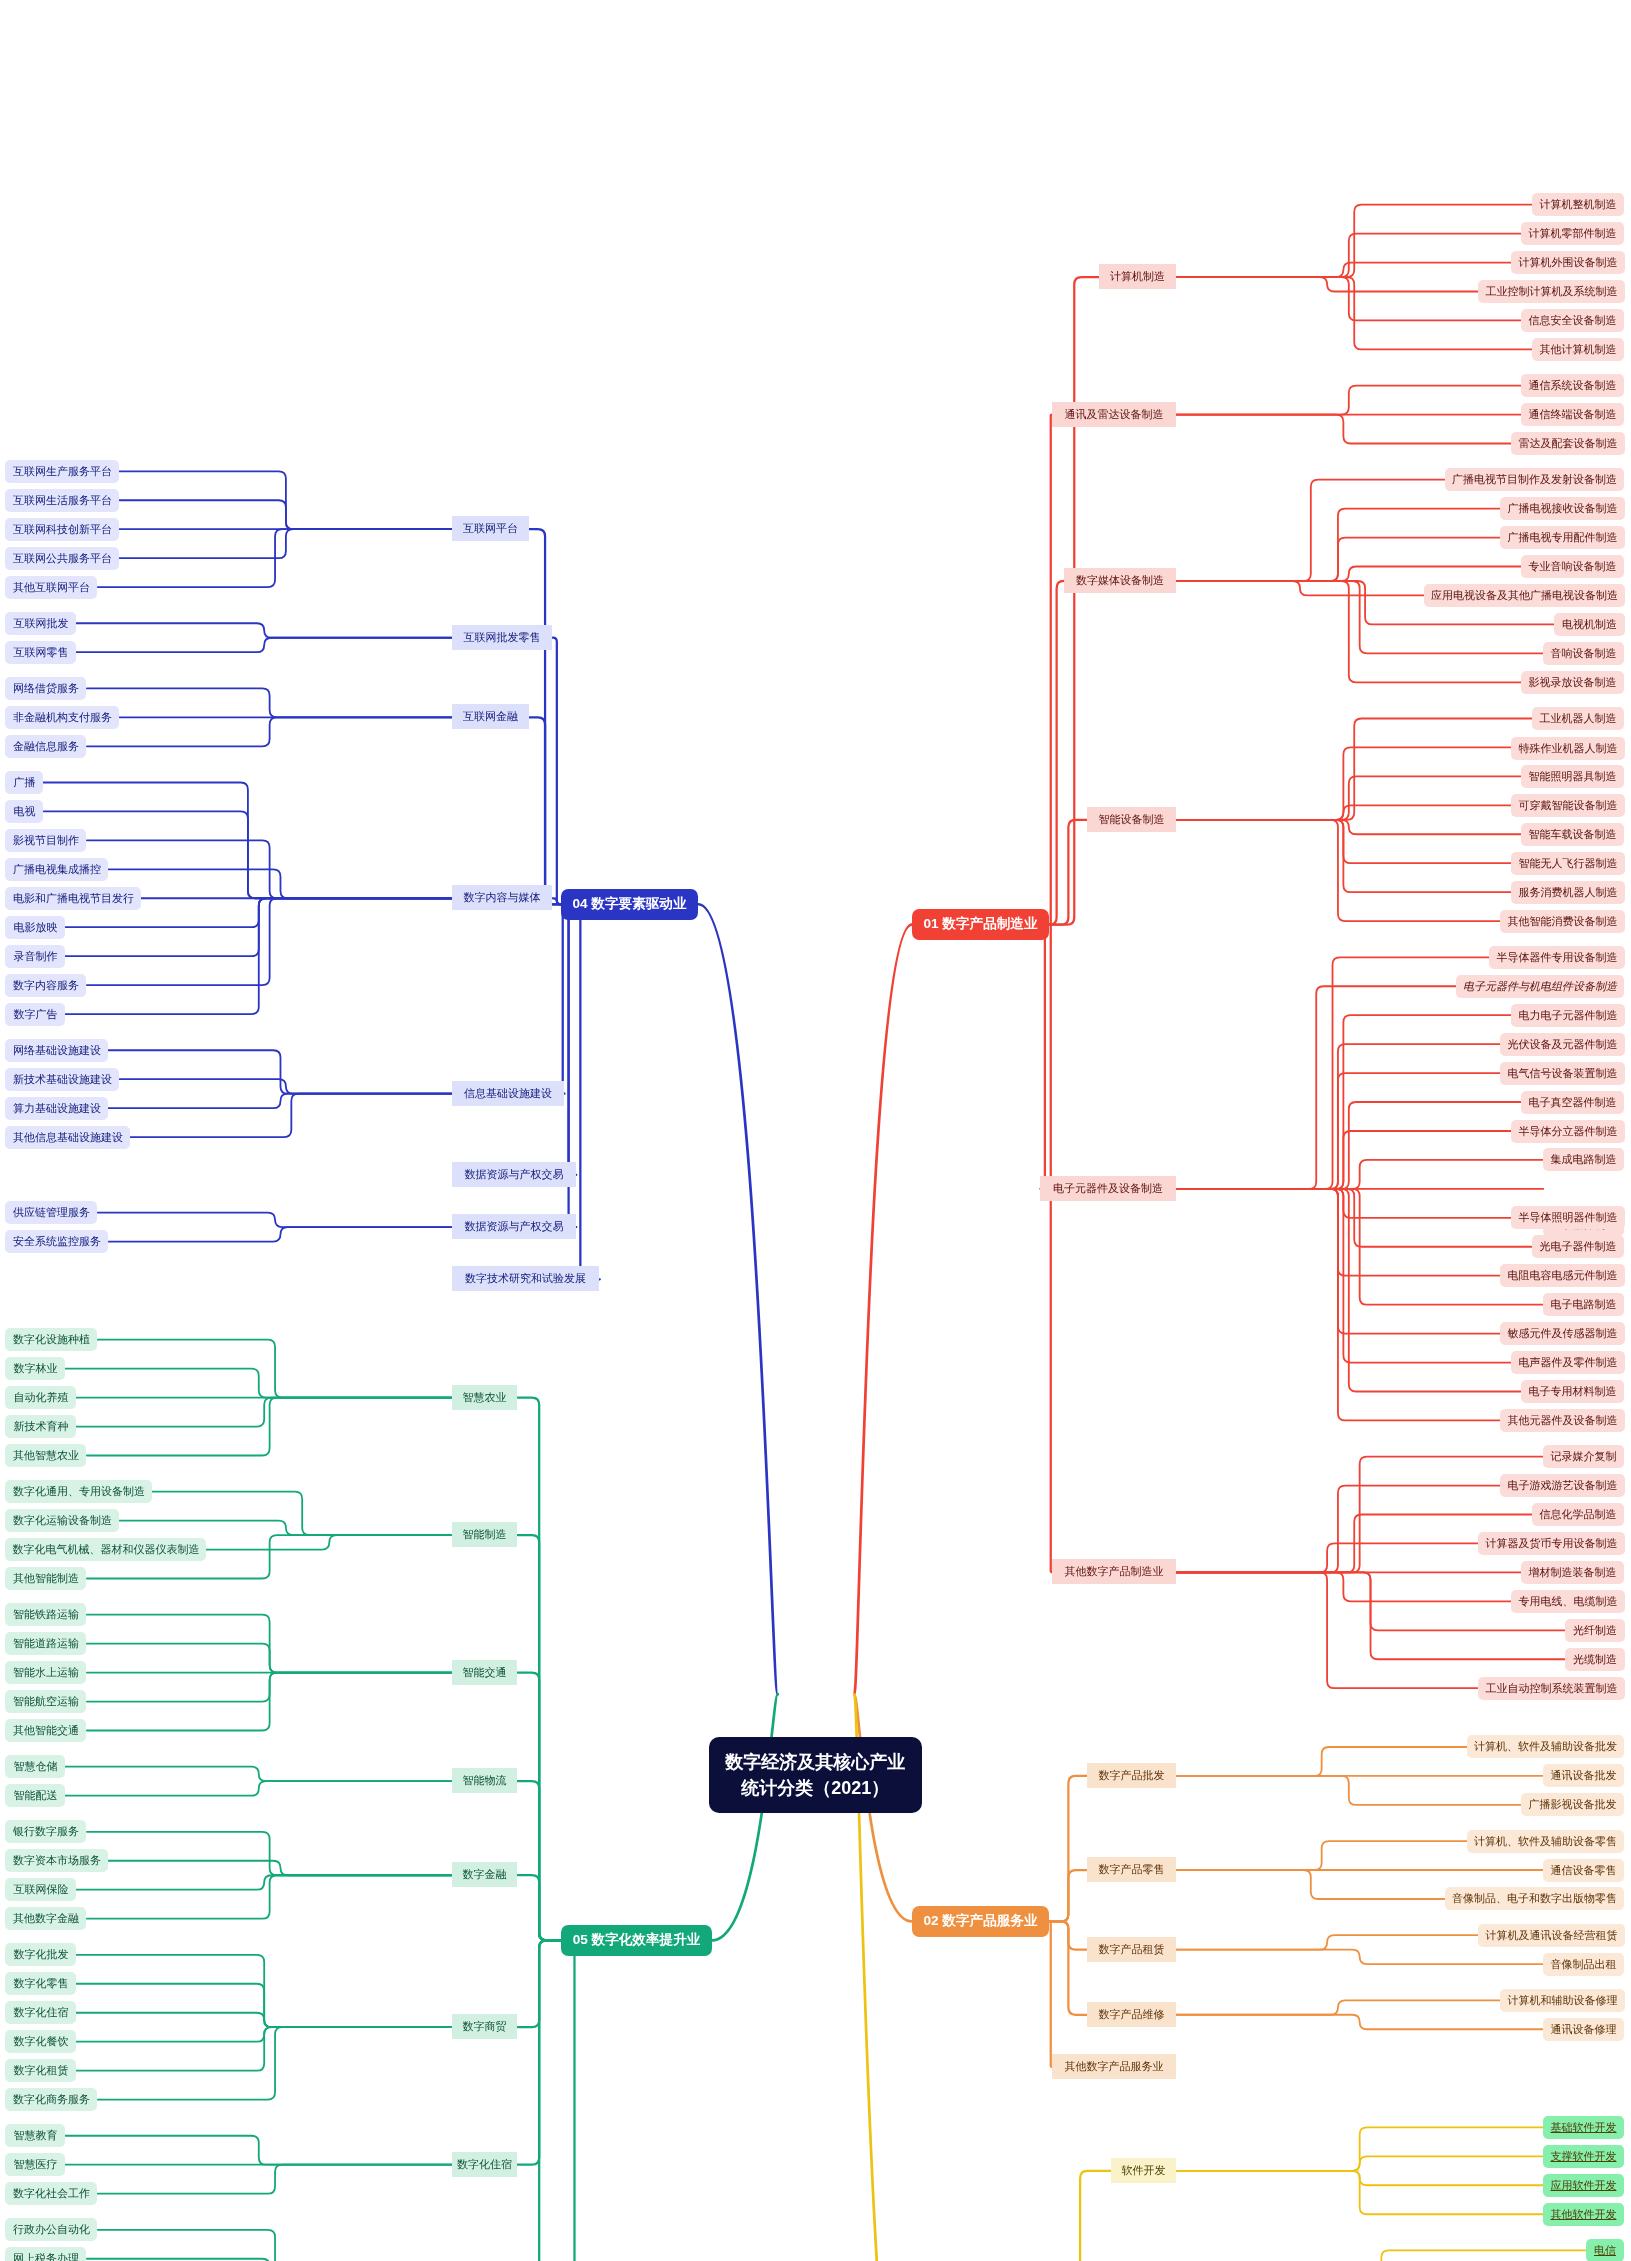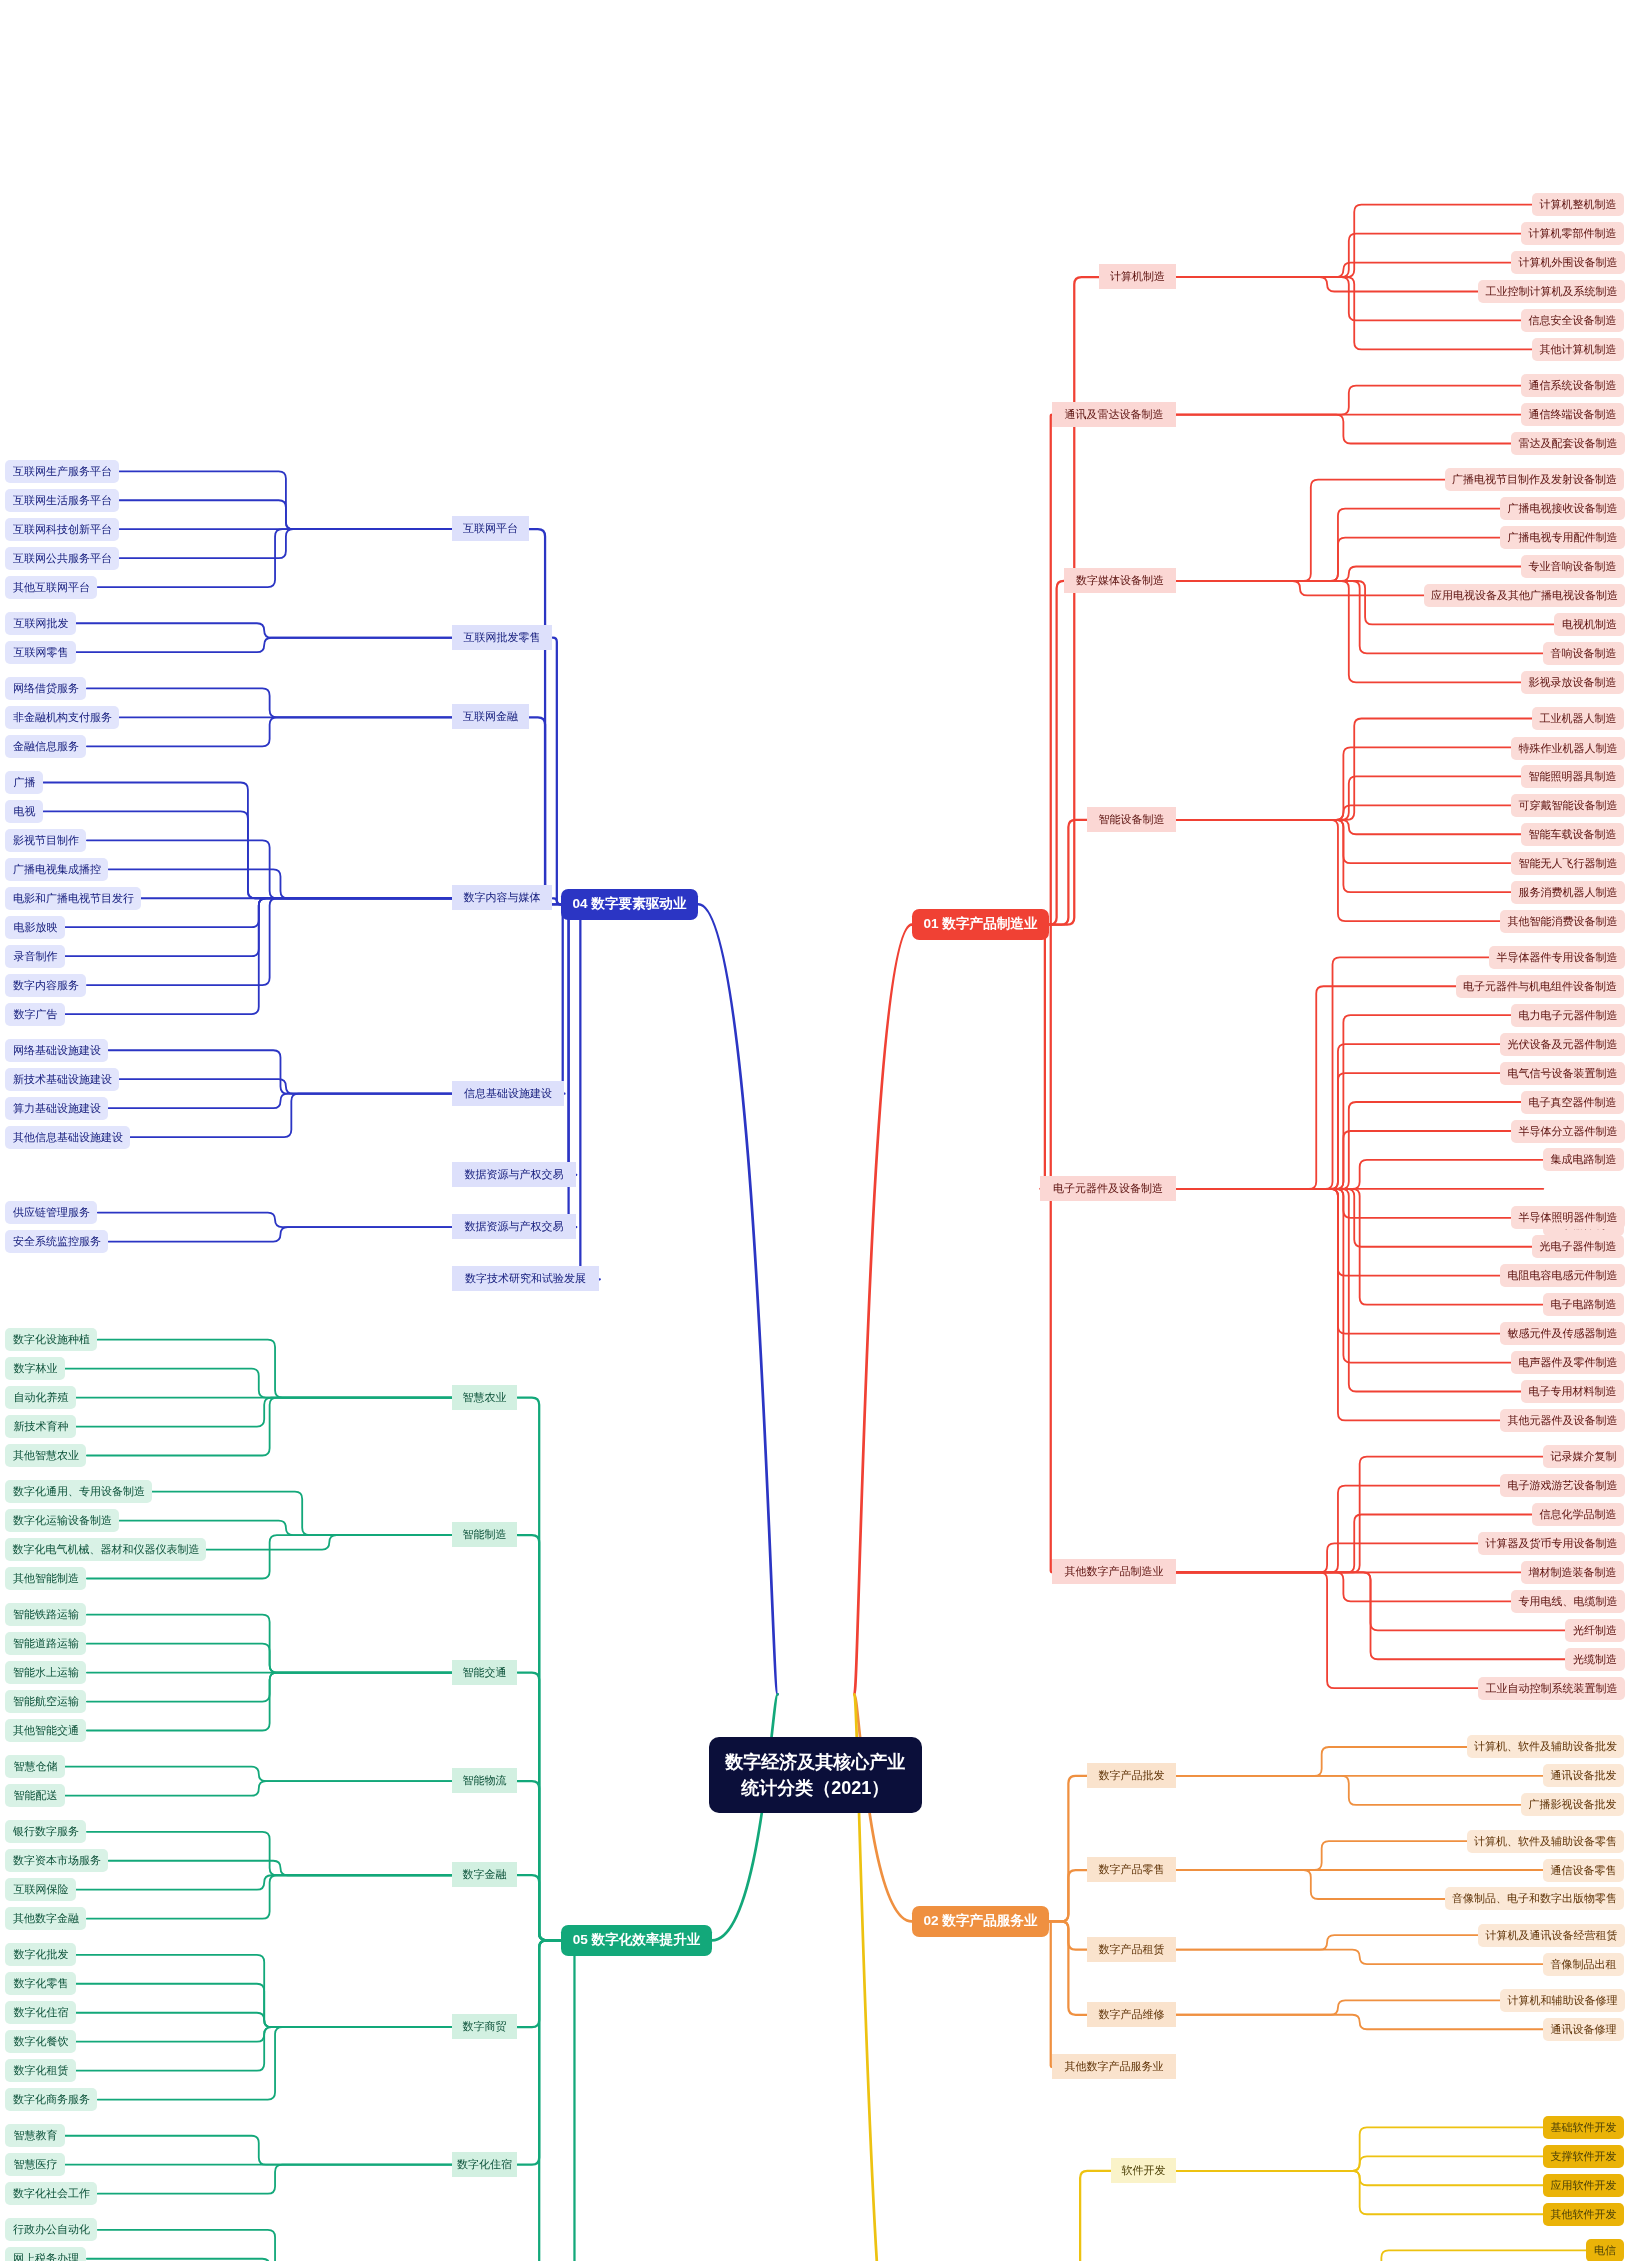--- a/index.html
+++ b/index.html
@@ -33,21 +33,21 @@
   .sub.c1{background:#fbd7d4;color:#5a0f0c;}
   .sub.c2{background:#fae3cd;color:#5e3206;}
   .sub.c3{background:#faf3c9;color:#4e4208;}
   .sub.c4{background:#dde0fb;color:#11197a;}
   .sub.c5{background:#d2f0e1;color:#0b5139;}
 
   
   .leaf{font-size:11px;padding:5.4px 8.1px;border-radius:5px;}
   .leaf.c1{background:#fbdcd8;color:#5a0f0c;}
   .leaf.c2{background:#fbe8d6;color:#5e3206;}
-  .leaf.c3{background:#eab308;color:#4e4208;}
+  .leaf.c3{background:#86efac;color:#4e4208;text-decoration:underline;}
   .leaf.c4{background:#e2e5fc;color:#11197a;}
   .leaf.c5{background:#d9f2e6;color:#0b5139;}
 </style>
 </head>
 <body>
 
 <div id="canvas">
   <svg id="links" viewBox="0 0 3608 6876" width="1632" height="3110">
       <path d="M 2600 612.5 L 2978 612.5 Q 2994 612.5 2994 596.5 L 2994 468.5 Q 2994 452.5 3010 452.5 L 3388 452.5" fill="none" stroke="#f04134" stroke-width="4" stroke-linecap="round"></path>
       <path d="M 2600 612.5 L 2966 612.5 Q 2982 612.5 2982 596.5 L 2982 532.5 Q 2982 516.5 2998 516.5 L 3364 516.5" fill="none" stroke="#f04134" stroke-width="4" stroke-linecap="round"></path>
@@ -265,21 +265,21 @@
       <div class="node leaf c1" style="top: 707px; width: 92px; left: 1532px;">工业机器人制造</div>
       <div class="node leaf c1" style="top: 737px; width: 114px; left: 1511px;">特殊作业机器人制造</div>
       <div class="node leaf c1" style="top: 765px; width: 103px; left: 1521px;">智能照明器具制造</div>
       <div class="node leaf c1" style="top: 794px; width: 114px; left: 1511px;">可穿戴智能设备制造</div>
       <div class="node leaf c1" style="top: 823px; width: 103px; left: 1521px;">智能车载设备制造</div>
       <div class="node leaf c1" style="top: 852px; width: 114px; left: 1511px;">智能无人飞行器制造</div>
       <div class="node leaf c1" style="top: 881px; width: 114px; left: 1511px;">服务消费机器人制造</div>
       <div class="node leaf c1" style="top: 910px; width: 125px; left: 1500px;">其他智能消费设备制造</div>
       <div class="node sub c1" style="top: 807px; width: 89px; left: 1087px;">智能设备制造</div>
       <div class="node leaf c1" style="top: 946px; width: 136px; left: 1489px;">半导体器件专用设备制造</div>
-      <div class="node leaf c1" style="top: 975px; width: 168px; left: 1456px;">电子元器件与机电组件设备制造</div>
+      <div class="node leaf c1" style="top: 975px; width: 168px; left: 1456px; font-style: italic;">电子元器件与机电组件设备制造</div>
       <div class="node leaf c1" style="top: 1004px; width: 114px; left: 1511px;">电力电子元器件制造</div>
       <div class="node leaf c1" style="top: 1033px; width: 125px; left: 1500px;">光伏设备及元器件制造</div>
       <div class="node leaf c1" style="top: 1062px; width: 125px; left: 1500px;">电气信号设备装置制造</div>
       <div class="node leaf c1" style="top: 1091px; width: 103px; left: 1521px;">电子真空器件制造</div>
       <div class="node leaf c1" style="top: 1120px; width: 114px; left: 1511px;">半导体分立器件制造</div>
       <div class="node leaf c1" style="top: 1148px; width: 81px; left: 1543px;">集成电路制造</div>
       <div class="node leaf c1" style="top: 1177px; width: 81px; left: 1543px; margin-top: 36px;">显示器件制造</div>
       <div class="node leaf c1" style="top: 1206px; width: 114px; left: 1511px;">半导体照明器件制造</div>
       <div class="node leaf c1" style="top: 1235px; width: 92px; left: 1532px;">光电子器件制造</div>
       <div class="node leaf c1" style="top: 1264px; width: 125px; left: 1500px;">电阻电容电感元件制造</div>

